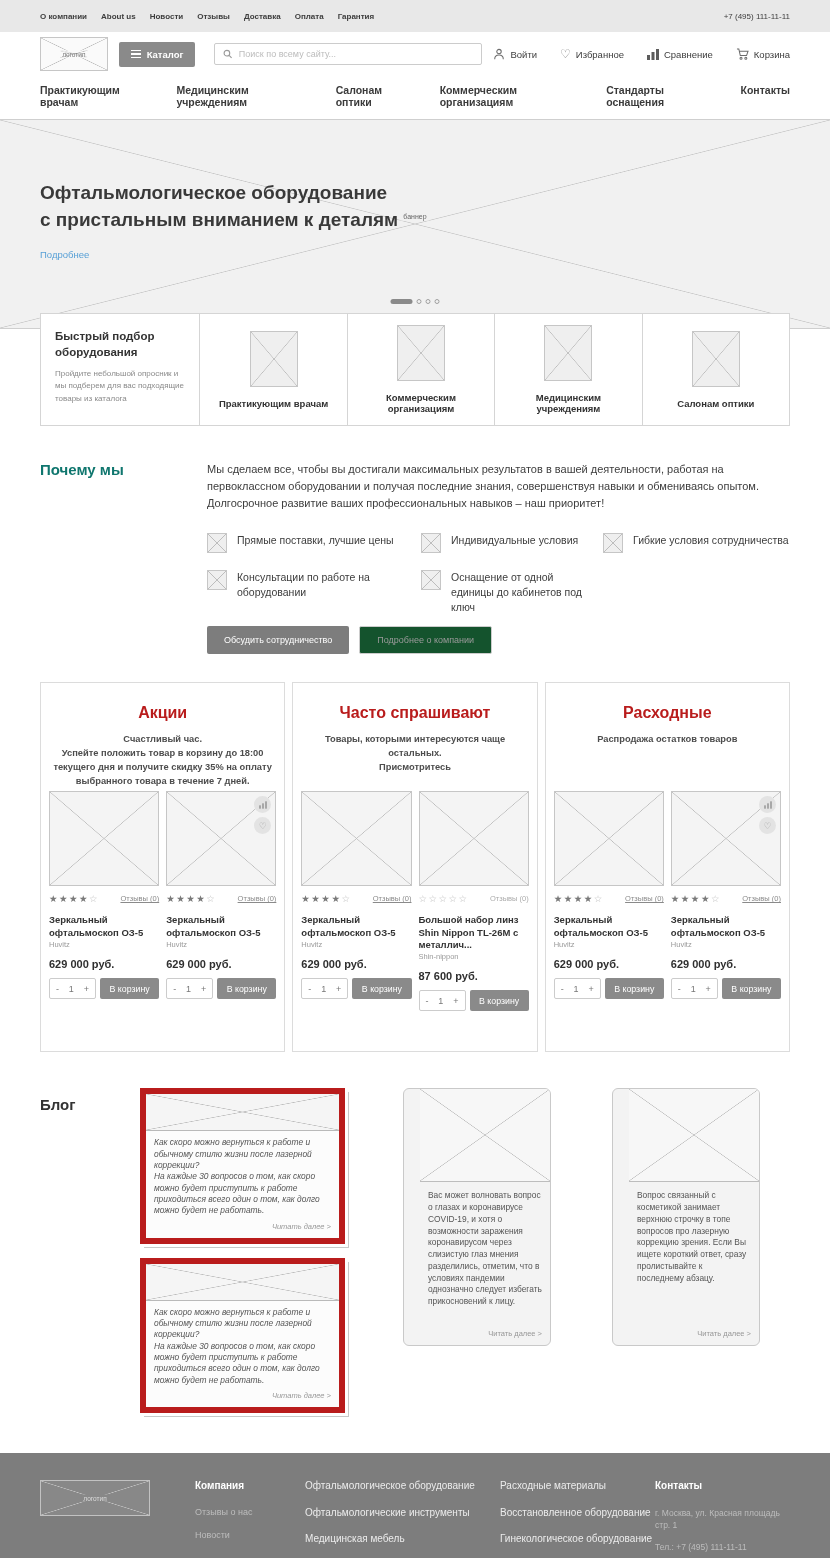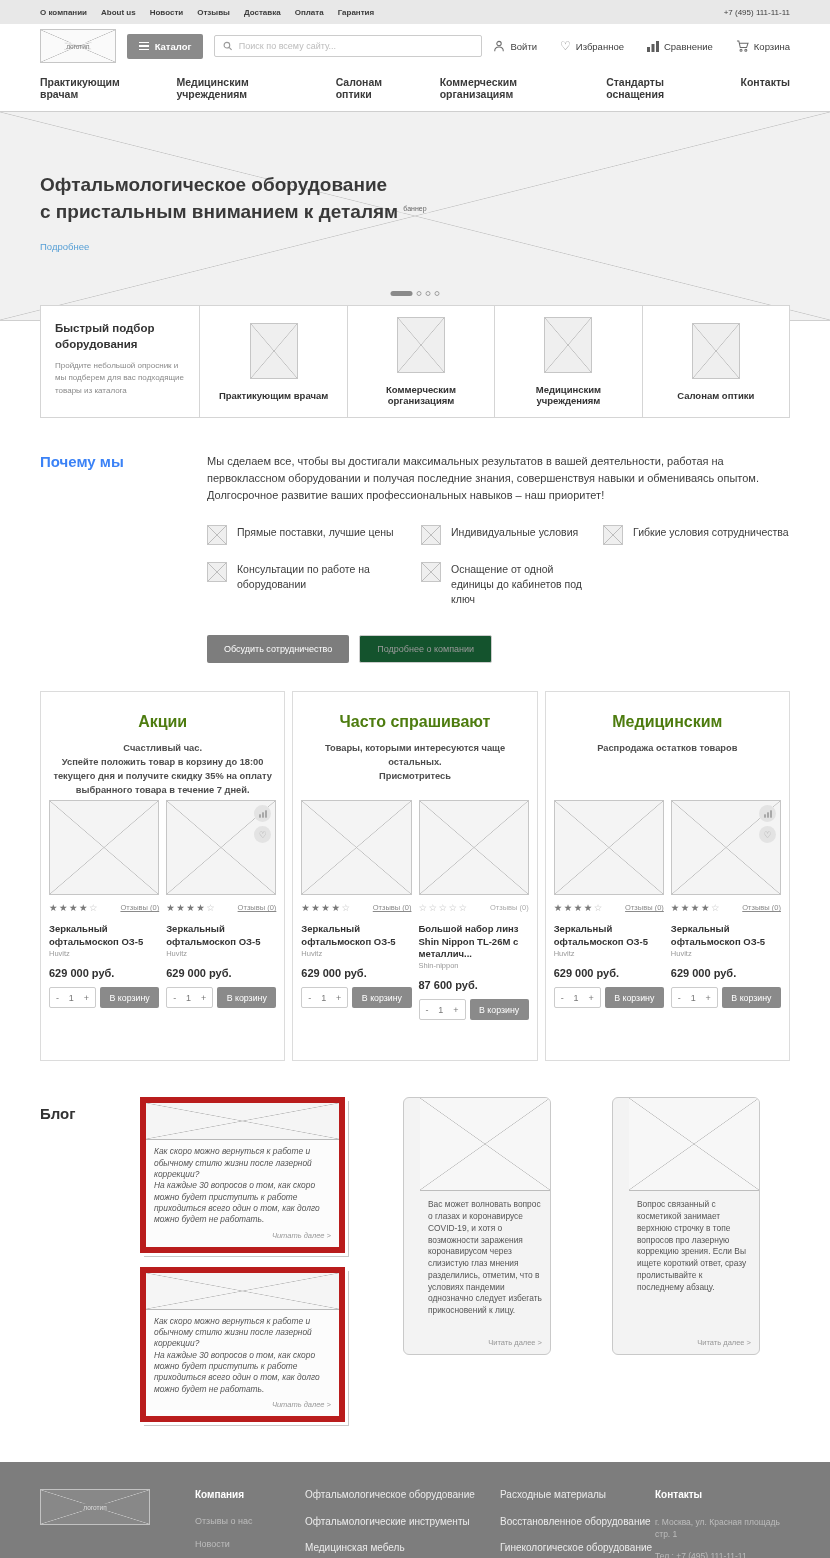--- a/index.html
+++ b/index.html
@@ -17,21 +17,21 @@
   .ph {
     background-color:#efefef;
     background-image:
       linear-gradient(to top right, transparent calc(50% - 0.6px), #bdbdbd 50%, transparent calc(50% + 0.6px)),
       linear-gradient(to bottom right, transparent calc(50% - 0.6px), #bdbdbd 50%, transparent calc(50% + 0.6px));
     border:1px solid #c6c6c6;
   }
 
   
   .topbar {
-    height:24px; background:#e8e8e8;
+    height:32px; background:#e8e8e8;
     display:flex; align-items:center; padding:0 40px;
     font-size:8px; font-weight:bold; color:#3d3d3d;
   }
   .topbar-links { display:flex; gap:14px; }
   .topbar-phone { margin-left:auto; font-weight:normal; }
 
   
   .header { display:flex; align-items:center; padding:5px 40px 4px; gap:11px; background:#fff; }
   .logo-ph { width:110px; height:34px; position:relative; background-color:#fafafa; }
   .logo-ph .lbl, .exec-logo .lbl {
@@ -40,21 +40,21 @@
   }
   .catalog-btn {
     background:#8a8a8a; color:#fff; border:none; border-radius:2px;
     height:25px; padding:0 12px; font-size:9.5px; font-weight:bold;
     display:flex; align-items:center; gap:6px;
   }
   .burger { display:inline-block; width:10px; }
   .burger i { display:block; height:1.6px; background:#fff; margin:2px 0; }
   .search {
     flex:0 0 268px; height:22px; border:1px solid #ccc; border-radius:2px;
-    display:flex; align-items:center; padding:0 8px; gap:6px; background:#fff;
+    display:flex; align-items:center; padding:0 8px; gap:6px; background:#fff;margin-left:8px;
   }
   .search input { border:none; outline:none; width:100%; font-size:9px; color:#555; background:transparent; font-family:inherit; }
   .search input::placeholder { color:#bcbcbc; }
   .header-actions { margin-left:auto; display:flex; gap:23px; }
   .action { display:flex; align-items:center; gap:5px; font-size:9.5px; color:#3d3d3d; }
   .action svg { display:block; }
   .heart-glyph { font-size:12px; color:#8a8a8a; line-height:1; }
 
   
   .mainnav { display:flex; gap:26px; padding:9px 40px 11px; font-size:10.5px; font-weight:bold; color:#3a3a3a; }
@@ -90,34 +90,34 @@
   }
   .quick-col:first-child { border-left:none; cursor:default; }
   .quick-intro { align-items:flex-start; justify-content:flex-start; padding:15px 14px; gap:0; }
   .quick-intro h3 { font-size:11.5px; line-height:1.35; color:#333; }
   .quick-intro p { font-size:8px; color:#8a8a8a; line-height:1.55; margin-top:8px; }
   .quick-ph { width:48px; height:56px; }
   .quick-label { font-size:9.5px; font-weight:bold; text-align:center; color:#333; }
 
   
   .why { display:flex; padding:35px 40px 0; }
-  .why-title { flex:0 0 167px; font-size:15px; font-weight:bold; color:#3b82f6; }
+  .why-title { flex:0 0 167px; font-size:15px; font-weight:bold; color:#0f766e; }
   .why-body { flex:1; }
   .why-text { font-size:11px; line-height:1.55; color:#3d3d3d; margin-bottom:21px; }
-  .features { display:grid; grid-template-columns:1.18fr 1fr 1.05fr; gap:17px 4px; margin-bottom:29px; }
+  .features { display:grid; grid-template-columns:1.18fr 1fr 1.05fr; gap:17px 4px; margin-bottom:12px; }
   .feature { display:flex; gap:10px; font-size:10.5px; line-height:1.4; color:#3d3d3d; }
   .feature .ph { flex:0 0 20px; height:20px; }
   .why-buttons { display:flex; gap:10px; }
   .btn-primary { background:#7d7d7d; color:#fff; border:none; border-radius:2px; font-size:9px; padding:8px 17px; }
   .btn-secondary { background:#14532d; color:#9a9a9a; border:1px solid #ccc; border-radius:2px; font-size:9px; padding:8px 17px; }
 
   
   .triple { margin:28px 40px 0; display:flex; gap:7px; }
   .promo-col { flex:1; min-width:0; border:1px solid #dcdcdc; background:#fff; padding:21px 8px 40px; }
-  .promo-title { text-align:center; font-size:16px; font-weight:bold; color:#4d7c0f; }
+  .promo-title { text-align:center; font-size:16px; font-weight:bold; color:#b91c1c; }
   .promo-sub { margin-top:11px; height:58px; text-align:center; font-size:9.3px; font-weight:bold; color:#4d4d4d; line-height:1.5; }
   .promo-products { display:flex; gap:7px; }
   .product { flex:1; min-width:0; }
   .product-img { height:95px; position:relative; background-color:#f4f4f4; }
   .hover-icons { position:absolute; top:4px; right:4px; display:flex; flex-direction:column; gap:4px; }
   .hicon {
     width:17px; height:17px; border-radius:50%; background:#e3e3e3;
     display:flex; align-items:center; justify-content:center; color:#a8a8a8; font-size:9px;
   }
   .rating-row { display:flex; justify-content:space-between; align-items:center; margin-top:7px; }
@@ -426,21 +426,21 @@
             <span>1</span>
             <span class="q">+</span>
           </div>
           <button class="cart-btn">В корзину</button>
         </div>
       </div>
     </div>
   </div>
 
   <div class="promo-col">
-    <div class="promo-title">Медицинским</div>
+    <div class="promo-title">Расходные</div>
     <div class="promo-sub">
       <div>Распродажа остатков товаров</div>
       <div></div>
     </div>
     <div class="promo-products">
       <div class="product">
         <div class="ph product-img"></div>
         <div class="rating-row">
           <span><span class="stars-filled">★★★★</span><span class="stars-empty">☆</span></span>
           <a class="reviews-link">Отзывы (0)</a>

